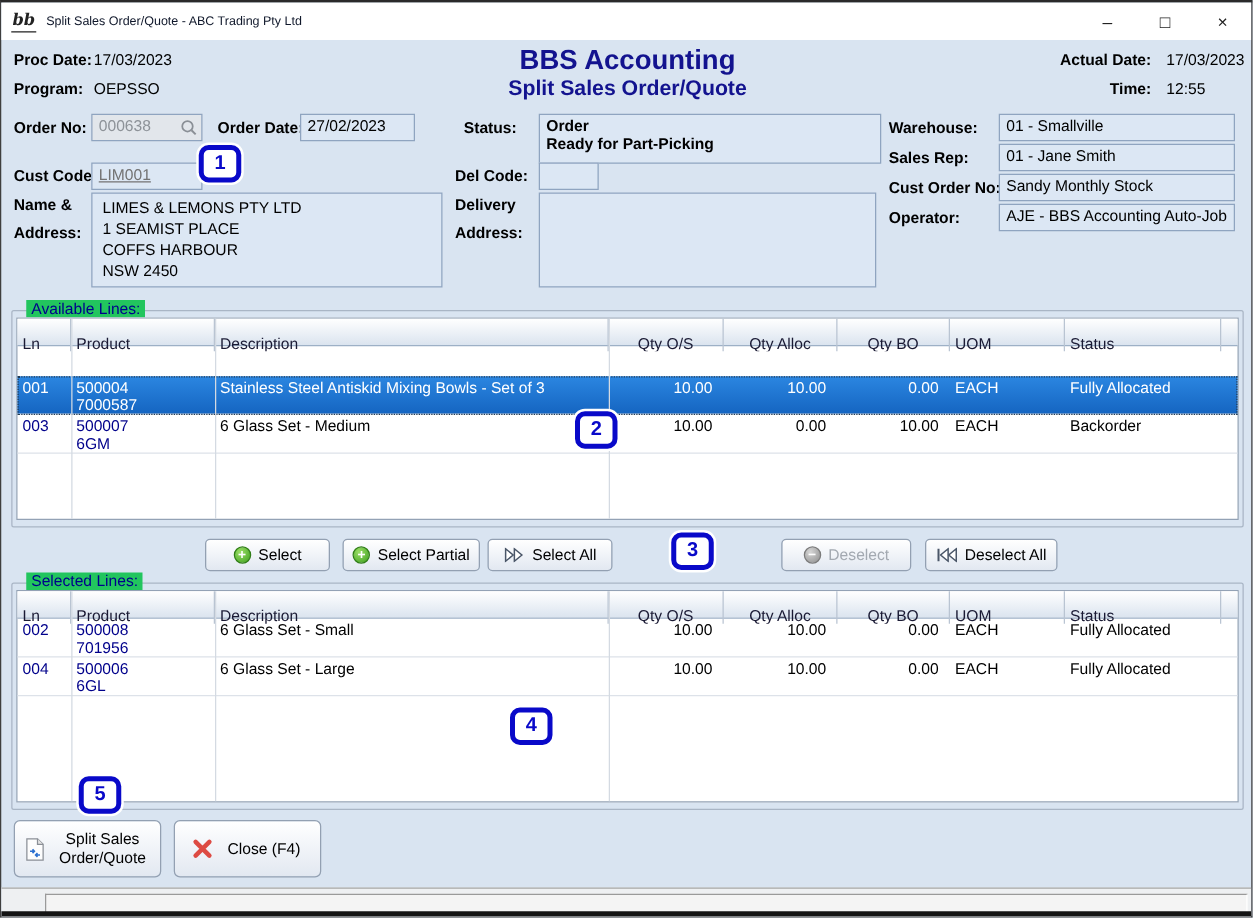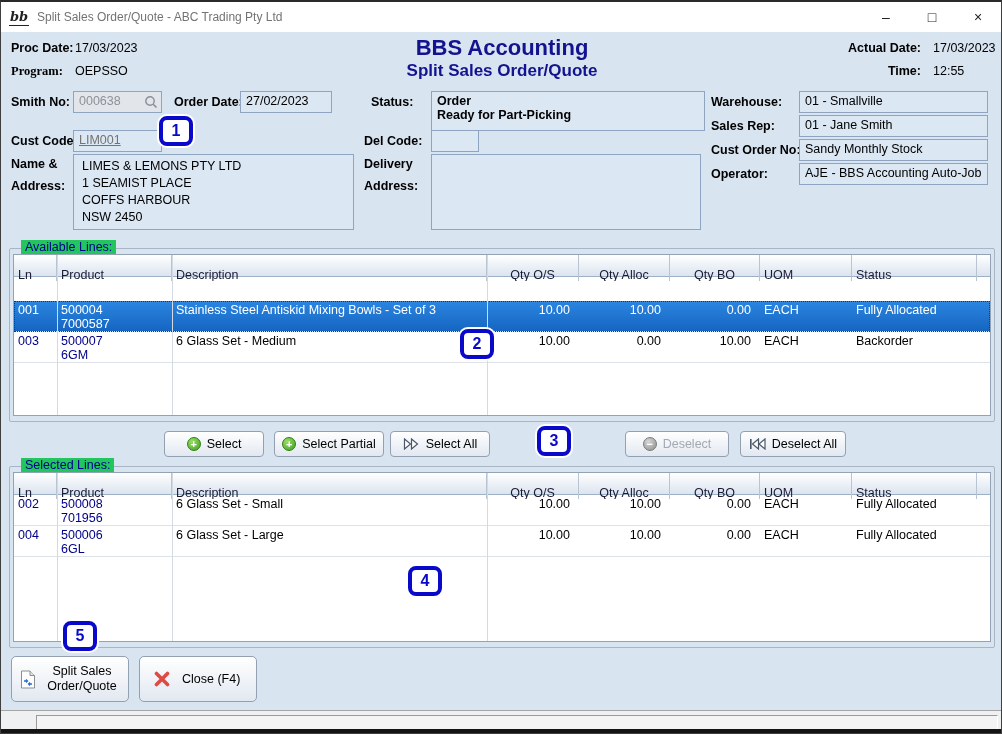--- a/index.html
+++ b/index.html
@@ -4,21 +4,21 @@
 <style>
   html,body{margin:0;padding:0;background:#888;}
   *{box-sizing:border-box;}
   .window{
     position:relative;width:1002px;height:734px;background:#d9e4f1;
     border:1px solid #3f3f3f;border-top:2px solid #2a2a2a;overflow:hidden;
     font-family:"Liberation Sans","DejaVu Sans",sans-serif;font-size:12.5px;color:#000;
   }
   .titlebar{position:absolute;left:0;top:0;right:0;height:30px;background:#ffffff;display:flex;align-items:center;}
   .app-icon{margin-left:8px;width:20px;height:18px;font-family:"DejaVu Serif",serif;font-weight:bold;font-style:italic;font-size:13px;color:#222;line-height:18px;text-align:center;border-bottom:1px solid #222;}
-  .title-text{margin-left:8px;font-size:12px;color:#737373;white-space:nowrap;}
+  .title-text{margin-left:8px;font-size:10px;color:#0f172a;white-space:nowrap;}
   .win-controls{position:absolute;right:0;top:0;height:30px;display:flex;}
   .win-btn{width:46px;height:30px;display:flex;align-items:center;justify-content:center;font-size:14px;color:#222;cursor:pointer;}
   .lbl{position:absolute;font-weight:bold;white-space:nowrap;}
   .val{position:absolute;white-space:nowrap;}
   .navy-title{position:absolute;left:251px;width:500px;text-align:center;color:#13138f;font-weight:bold;}
   .field{position:absolute;background:#dce7f4;border:1px solid #8fa4c0;padding:2px 5px;overflow:hidden;white-space:nowrap;}
   .field.gray{background:#e2e6eb;color:#8d9298;}
   .link{color:#737373;text-decoration:underline;cursor:pointer;}
   .grp{position:absolute;border:1px solid #a9b5c5;border-radius:2px;}
   .grp-label{position:absolute;color:#00008b;background:#22c55e;padding:0 4px;white-space:nowrap;}
@@ -57,32 +57,32 @@
     <div class="title-text">Split Sales Order/Quote - ABC Trading Pty Ltd</div>
     <div class="win-controls">
       <div class="win-btn">–</div>
       <div class="win-btn">□</div>
       <div class="win-btn">×</div>
     </div>
   </div>
 
   <div class="lbl" style="left:10px;top:39px;">Proc Date:</div>
   <div class="val" style="left:74px;top:39px;">17/03/2023</div>
-  <div class="lbl" style="left:10px;top:62px;font-family:Liberation Serif, serif;">Program:</div>
+  <div class="lbl" style="left:10px;top:62px;">Program:</div>
   <div class="val" style="left:74px;top:62px;">OEPSSO</div>
 
   <div class="navy-title" style="top:33px;font-size:22px;">BBS Accounting</div>
   <div class="navy-title" style="top:59px;font-size:17px;">Split Sales Order/Quote</div>
 
   <div class="lbl" style="left:810px;top:39px;width:110px;text-align:right;">Actual Date:</div>
   <div class="val" style="left:932px;top:39px;">17/03/2023</div>
   <div class="lbl" style="left:810px;top:62px;width:110px;text-align:right;">Time:</div>
   <div class="val" style="left:932px;top:62px;">12:55</div>
 
-  <div class="lbl" style="left:10px;top:93px;">Smith No:</div>
+  <div class="lbl" style="left:10px;top:93px;">Order No:</div>
   <div class="field gray" style="left:72px;top:89px;width:89px;height:22px;padding-right:20px;">
     <span>000638</span>
     <svg style="position:absolute;right:3px;top:3px;" width="14" height="14" viewBox="0 0 14 14">
       <circle cx="6" cy="6" r="4.2" fill="none" stroke="#8a8f96" stroke-width="1.4"></circle>
       <line x1="9.2" y1="9.2" x2="12.5" y2="12.5" stroke="#8a8f96" stroke-width="1.6"></line>
     </svg>
   </div>
   <div class="lbl" style="left:173px;top:93px;">Order Date:</div>
   <div class="field" style="left:239px;top:89px;width:92px;height:22px;">27/02/2023</div>
 

